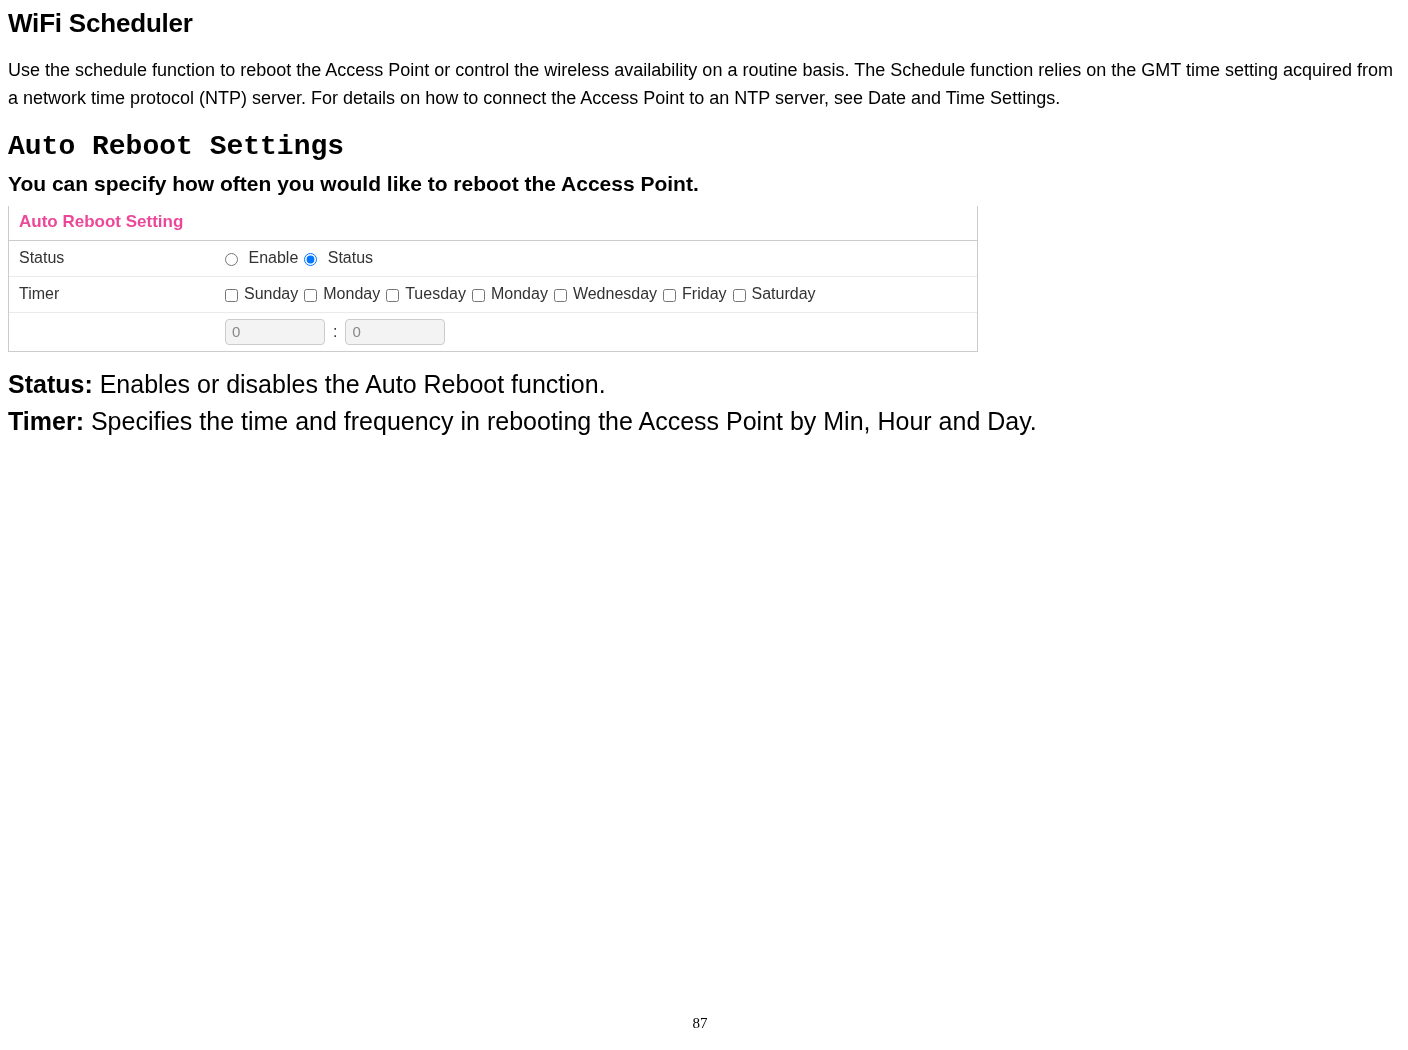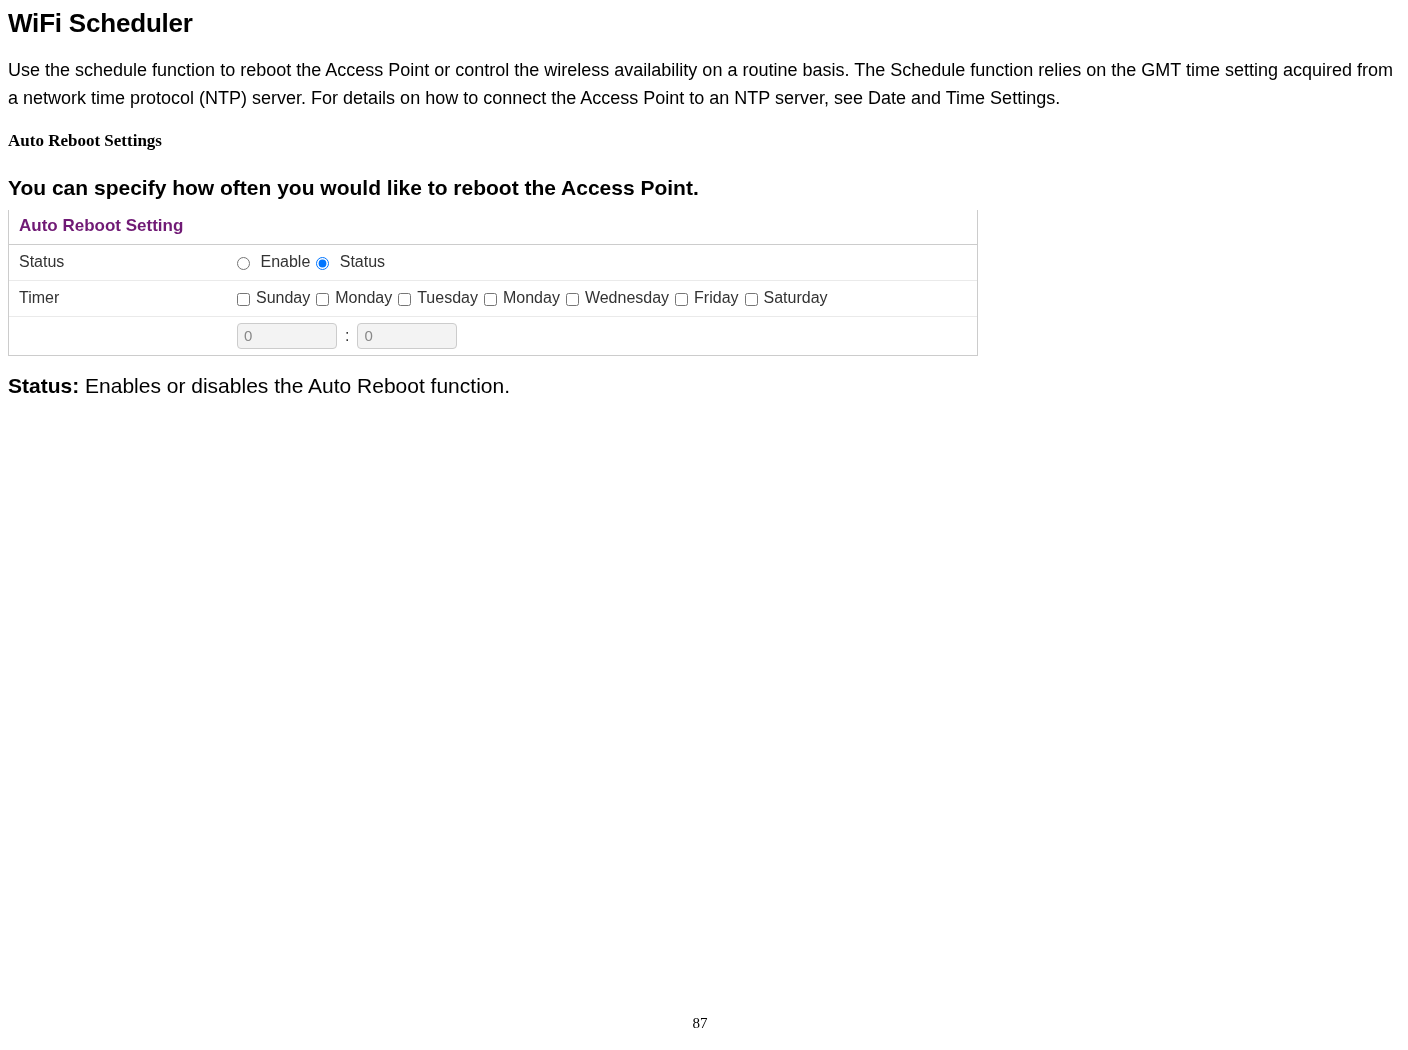--- a/index.html
+++ b/index.html
@@ -21,56 +21,55 @@
     font-stretch: condensed;
   }
   .intro {
     font-size: 18px;
     line-height: 1.55;
     margin-bottom: 18px;
     font-family: "Arial Narrow", Arial, sans-serif;
     font-stretch: condensed;
   }
   h2 {
-    font-size: 17px;
+    font-size: 28px;
     font-weight: 700;
-    margin-bottom: 25px;
-    font-family: Liberation Serif, serif;
+    margin-bottom: 10px;
+    font-family: Liberation Mono, monospace;
     font-stretch: condensed;
   }
   .sub {
     font-size: 21px;
     margin-bottom: 10px;
     font-family: "Arial Narrow", Arial, sans-serif;
     font-stretch: condensed;
     font-weight: bold;
   }
   .panel-wrap {
     width: 970px;
     border: 1px solid #ccc;
     border-top: none;
     font-family: Arial, sans-serif;
     color: #333;
     margin-bottom: 14px;
   }
   .panel-title {
     font-weight: 700;
     font-size: 17px;
-    color: #701a75;
+    color: #ec4899;
     padding: 6px 10px 8px 10px;
     border-bottom: 1px solid #ccc;
   }
   .panel-row {
     display: flex;
     align-items: center;
     border-bottom: 1px solid #eaeaea;
     font-size: 16px;
     padding: 6px 10px;
     min-height: 36px;
-    gap: 12px;
   }
   .panel-row:last-child { border-bottom: none; }
   .row-label {
     width: 206px;
     flex-shrink: 0;
   }
   .row-options {
     display: flex;
     flex-wrap: wrap;
     align-items: center;
@@ -89,21 +88,21 @@
     height: 26px;
     background: #f3f3f3;
     border: 1px solid #ccc;
     border-radius: 4px;
     padding: 2px 6px;
     font-size: 15px;
     color: #888;
   }
   .colon { margin: 0 4px; }
   .defs {
-    font-size: 21px;
+    font-size: 25px;
     line-height: 1.5;
     font-family: "Arial Narrow", Arial, sans-serif;
     font-stretch: condensed;
   }
   .defs b { font-weight: 700; }
   .page-no {
     position: absolute;
     bottom: 18px;
     left: 0; right: 8px;
     text-align: center;
@@ -160,15 +159,19 @@
       <input type="text" disabled="" value="0" style="">
     </div>
   </div>
 </div>
 
 <div class="defs">
   <div>
     <b>Status:</b>
     <span>Enables or disables the Auto Reboot function.</span>
   </div>
+  <div>
+    <b>Timer:</b>
+    <span>Specifies the time and frequency in rebooting the Access Point by Min, Hour and Day.</span>
+  </div>
 </div>
 
 <div class="page-no">87</div>
 
 </body></html>

